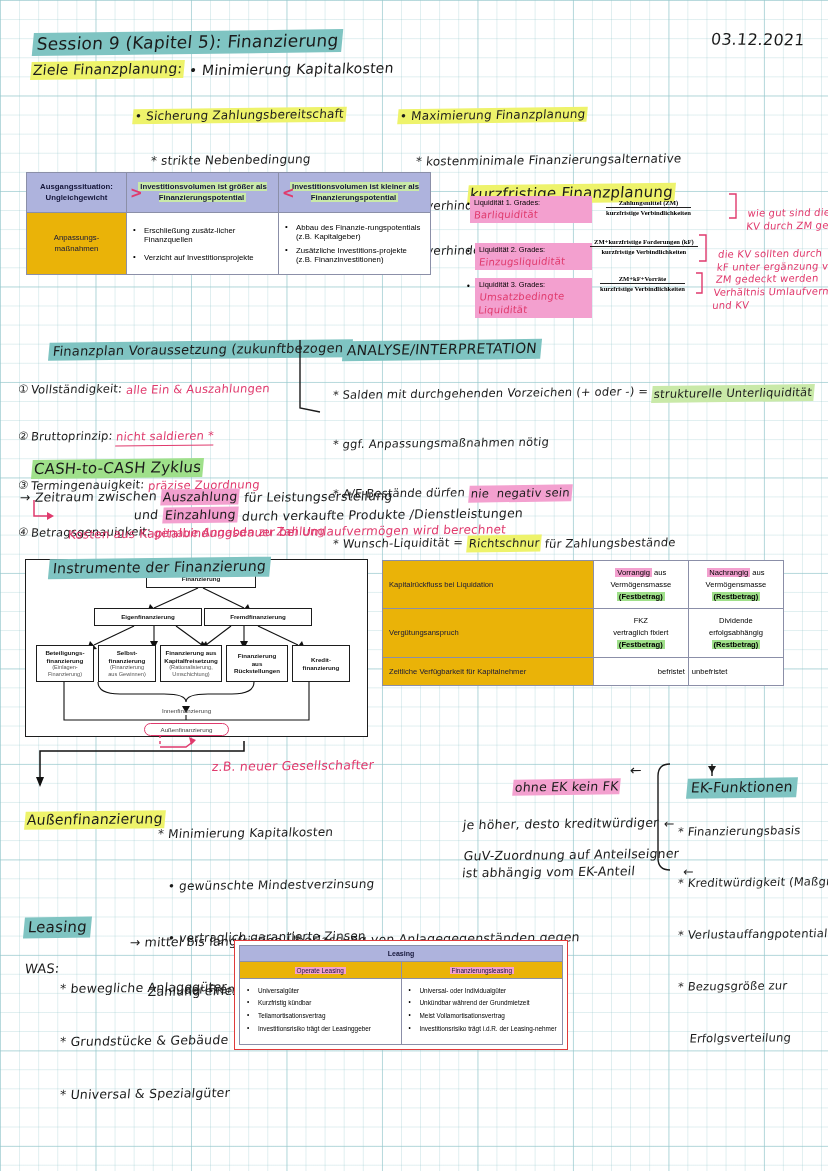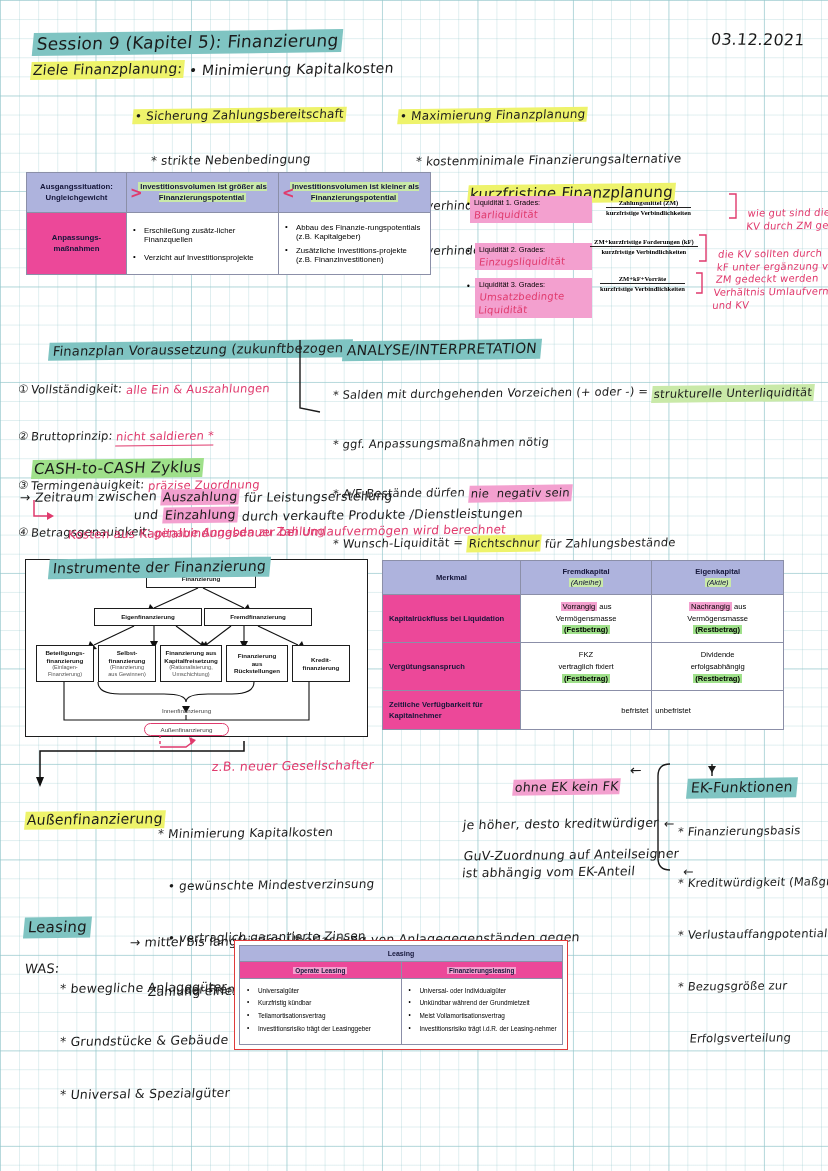--- a/index.html
+++ b/index.html
@@ -35,21 +35,21 @@
   .hl-g  { background:#9fe08a; padding:0 2px; }
   .hl-p  { background:#f3a0cf; padding:0 2px; }
   .hl-t  { background:#7fc4c2; padding:1px 4px; }
   .hl-gy { background:#c9e9a8; padding:0 2px; }
 
   
   .ptbl { border-collapse:collapse; font-family:"Liberation Sans", sans-serif;
           background:#fff; }
   .ptbl td, .ptbl th { border:1px solid #8b8fa8; vertical-align:middle; }
   .hdr { background:#aeb3dd; font-weight:bold; text-align:center; color:#15163a;}
-  .lbl { background:#ec4899; font-weight:bold; color:#15163a; }
+  .lbl { background:#eab308; font-weight:normal; color:#15163a; }
   .ul  { list-style:none; margin:0; padding:0; }
   .ul li { position:relative; padding-left:13px; margin:3px 0; }
   .ul li:before { content:"•"; position:absolute; left:2px; top:-1px; }
 
   
   .dbox { position:absolute; border:1.4px solid #1d1d1d; background:#fff;
           font-family:"Liberation Sans", sans-serif; font-weight:bold;
           font-size:6.2px; line-height:1.25; text-align:center;
           display:flex; align-items:center; justify-content:center;
           color:#111; padding:1px; }
@@ -318,33 +318,20 @@
   <path d="M163,2 L170,5 L165,10 Z" fill="#e03a6d"></path>
   <path d="M218,6 L218,16 L14,16 L14,48" stroke="#111" stroke-width="1.5" fill="none"></path>
   <path d="M10,42 L14,52 L18,42 Z" fill="#111"></path>
 </svg>
 <div class="abs hw hw-red" style="left:204px; top:742px; font-size:12.5px;">
   <span class="sk">z.B. neuer Gesellschafter</span>
 </div>
 
 <table class="ptbl abs" style="left:382px; top:560px; width:402px; font-size:7.6px;">
   <tbody>
-      <tr>
-    <td class="hdr" style="width:138px; padding:7px 4px;">
-      <span>Merkmal</span>
-    </td>
-    <td class="hdr" style="width:132px; padding:5px 4px; line-height:1.5;">
-      <span>Fremdkapital</span><br>
-      <em class="hl-gy" style="font-weight:normal;">(Anleihe)</em>
-    </td>
-    <td class="hdr" style="width:132px; padding:5px 4px; line-height:1.5;">
-      <span>Eigenkapital</span><br>
-      <em class="hl-gy" style="font-weight:normal;">(Aktie)</em>
-    </td>
-  </tr>
   <tr>
     <td class="lbl" style="padding:8px 6px; line-height:1.45;">
       <span>Kapitalrückfluss bei Liquidation</span>
     </td>
     <td style="text-align:center; padding:6px 3px; line-height:1.55;">
       <span class="hl-p">Vorrangig</span><span> aus</span><br>
       <span>Vermögensmasse</span><br>
       <span class="hl-g" style="font-weight:bold;">(Festbetrag)</span>
     </td>
     <td style="text-align:center; padding:6px 3px; line-height:1.55;">

